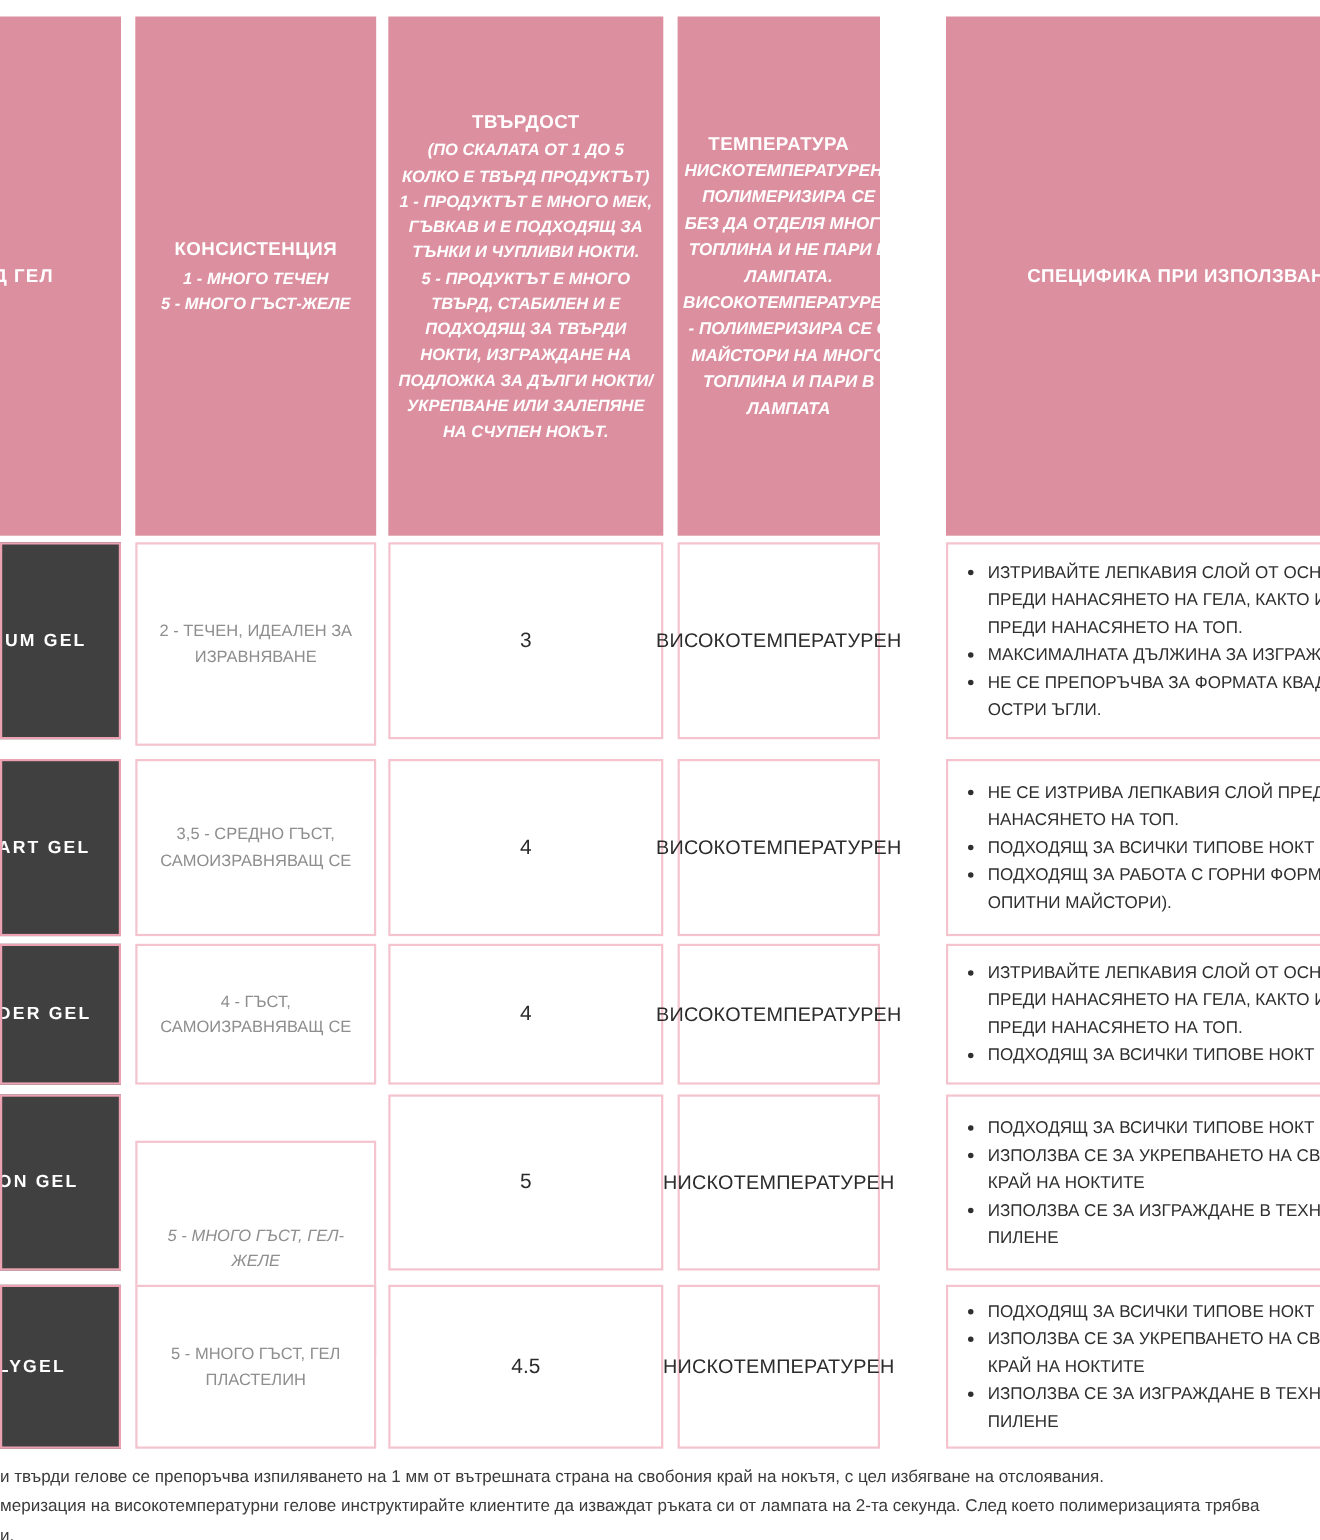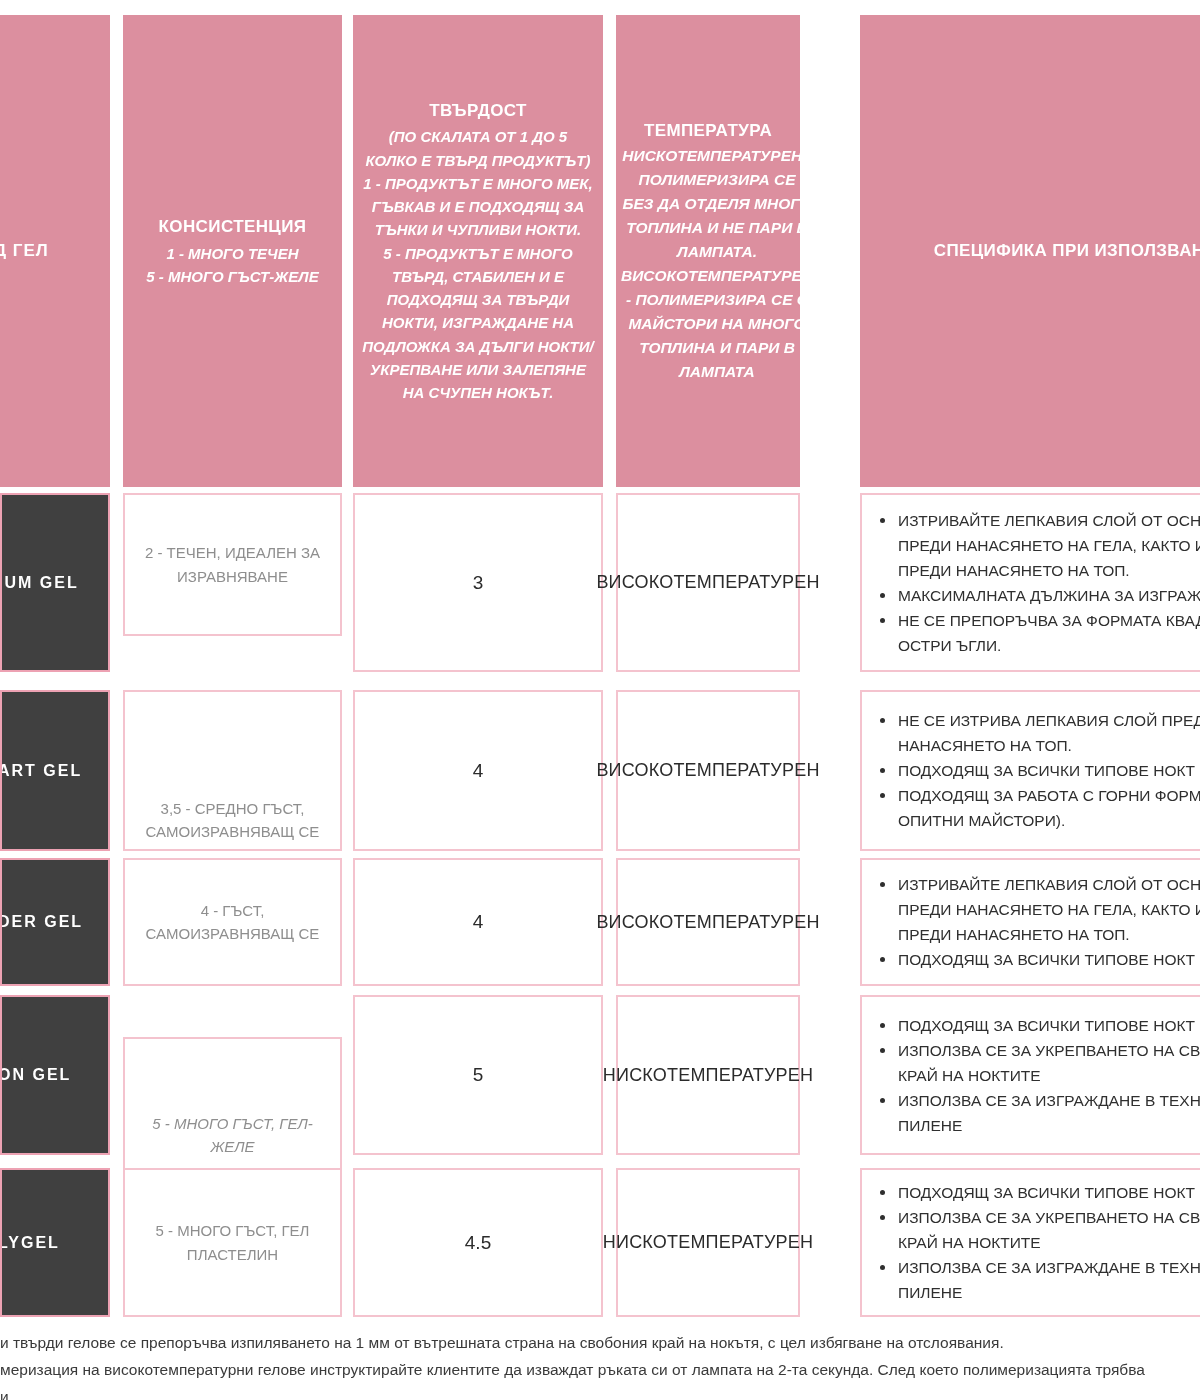--- a/index.html
+++ b/index.html
@@ -96,21 +96,21 @@
   </div>
 
   <div class="col hblock c5">
     <div class="htitle">СПЕЦИФИКА ПРИ ИЗПОЛЗВАНЕ</div>
   </div>
 
   <div id="rows">
       <div class="col c1 rowlabel" style="top: 493px; height: 179px;">
         <span>IUM GEL</span>
       </div>
-      <div class="col c2 cell consistency" style="top: 493px; height: 143px;">
+      <div class="col c2 cell consistency" style="top: 493px; height: 185px;">
         <div>2 - ТЕЧЕН, ИДЕАЛЕН ЗА ИЗРАВНЯВАНЕ</div>
       </div>
       <div class="col c3 cell hardness" style="top: 493px; height: 179px;">
         <div>3</div>
       </div>
       <div class="col c4 cell temperature" style="top: 493px; height: 179px;">
         <div>ВИСОКОТЕМПЕРАТУРЕН</div>
       </div>
       <div class="col c5 cell specifics" style="top: 493px; height: 179px;">
         <div class="bullet">
@@ -125,21 +125,21 @@
         </div>
         <div class="bullet">
           <span class="dot"></span>
           <div class="ln">НЕ СЕ ПРЕПОРЪЧВА ЗА ФОРМАТА КВАД</div>
           <div class="ln">ОСТРИ ЪГЛИ.</div>
         </div>
       </div>
       <div class="col c1 rowlabel" style="top: 690px; height: 161px;">
         <span>ART GEL</span>
       </div>
-      <div class="col c2 cell consistency" style="top: 690px; height: 161px; justify-content: flex-end;">
+      <div class="col c2 cell consistency" style="top: 690px; height: 161px;">
         <div>3,5 - СРЕДНО ГЪСТ, САМОИЗРАВНЯВАЩ СЕ</div>
       </div>
       <div class="col c3 cell hardness" style="top: 690px; height: 161px;">
         <div>4</div>
       </div>
       <div class="col c4 cell temperature" style="top: 690px; height: 161px;">
         <div>ВИСОКОТЕМПЕРАТУРЕН</div>
       </div>
       <div class="col c5 cell specifics" style="top: 690px; height: 161px;">
         <div class="bullet">

